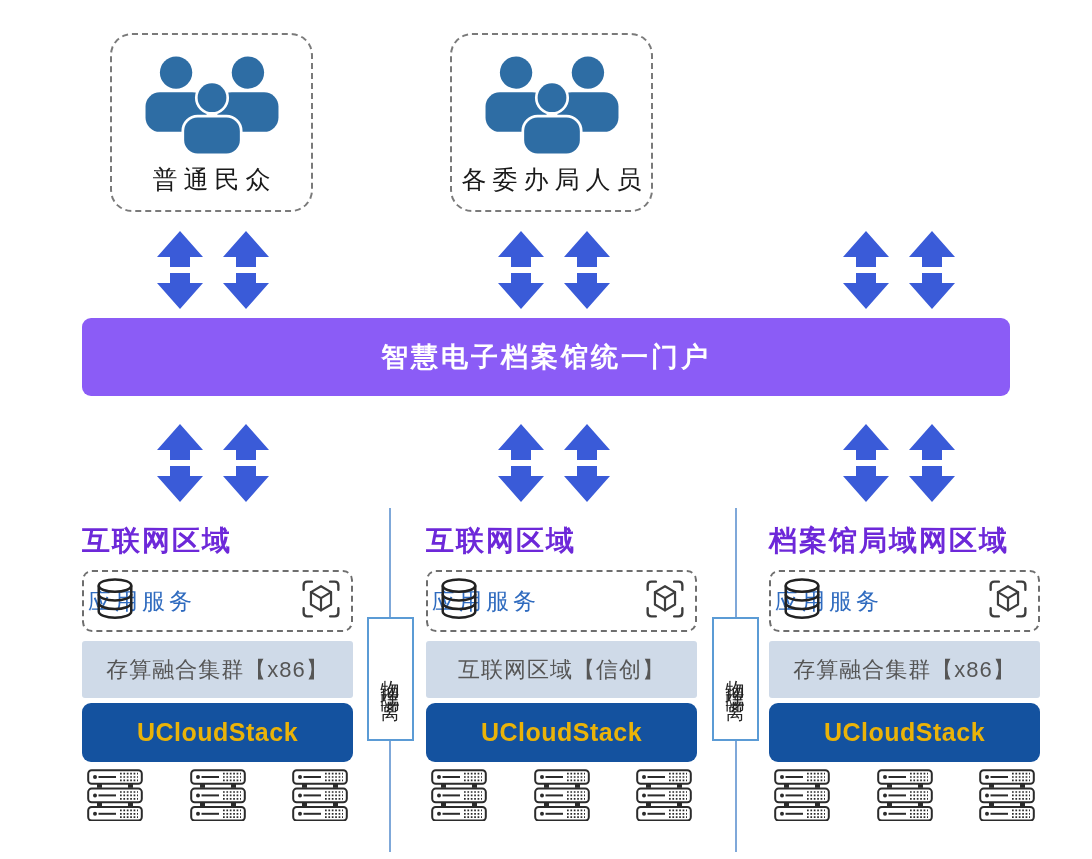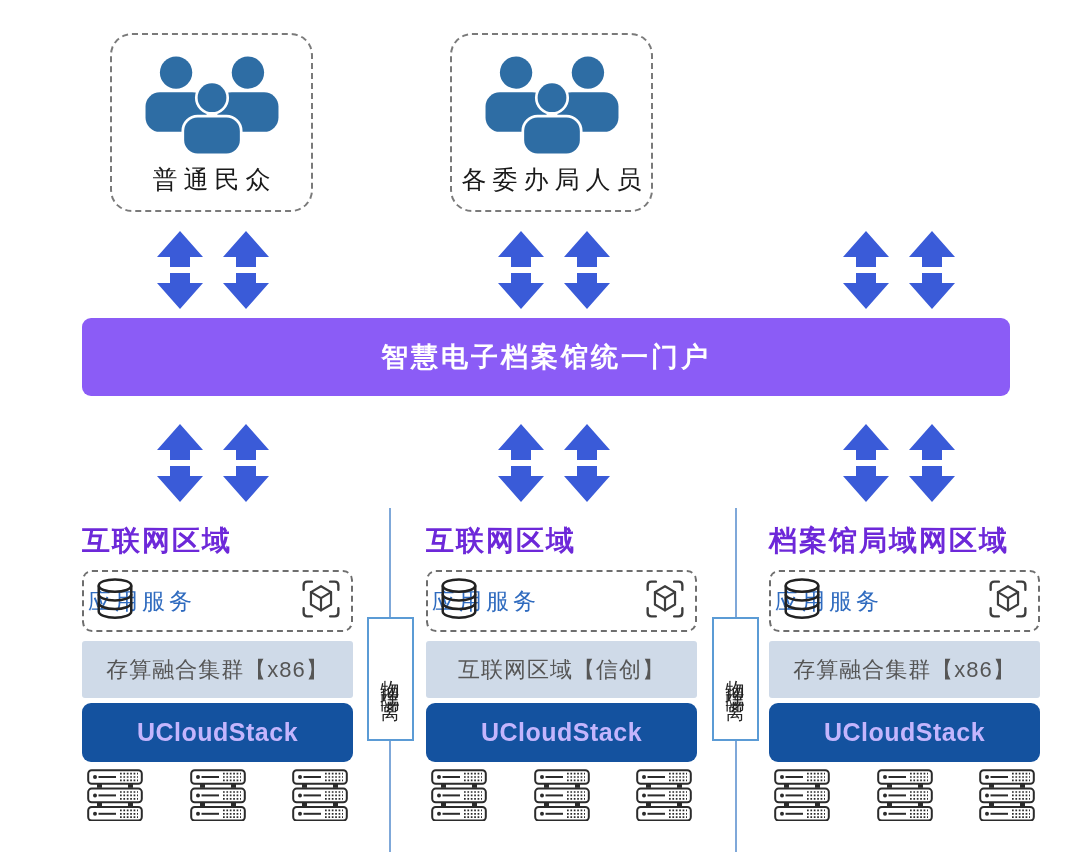--- a/index.html
+++ b/index.html
@@ -47,21 +47,21 @@
   .cluster-bar{
     position:absolute;left:0;top:123px;width:271px;height:57px;
     background:#CFDAE8;border-radius:3px;
     display:flex;align-items:center;justify-content:center;
     font-size:22px;color:#565656;letter-spacing:1px;white-space:nowrap;
   }
   .platform-bar{
     position:absolute;left:0;top:185px;width:271px;height:59px;
     background:#14529F;border-radius:9px;
     display:flex;align-items:center;justify-content:center;
-    color:#c4b5fd;font-size:25px;font-weight:bold;letter-spacing:0.5px;
+    color:#eab308;font-size:25px;font-weight:bold;letter-spacing:0.5px;
   }
   .server-row{
     position:absolute;left:0;top:251px;width:271px;height:52px;
     display:flex;justify-content:space-between;padding:0 5px;box-sizing:border-box;
   }
   .server-slot svg{width:56px;height:52px;display:block;}
   
   .sep-line{position:absolute;top:508px;width:2px;height:344px;background:#7FA8D9;}
   .iso-box{
     position:absolute;top:617px;width:47px;height:124px;box-sizing:border-box;

